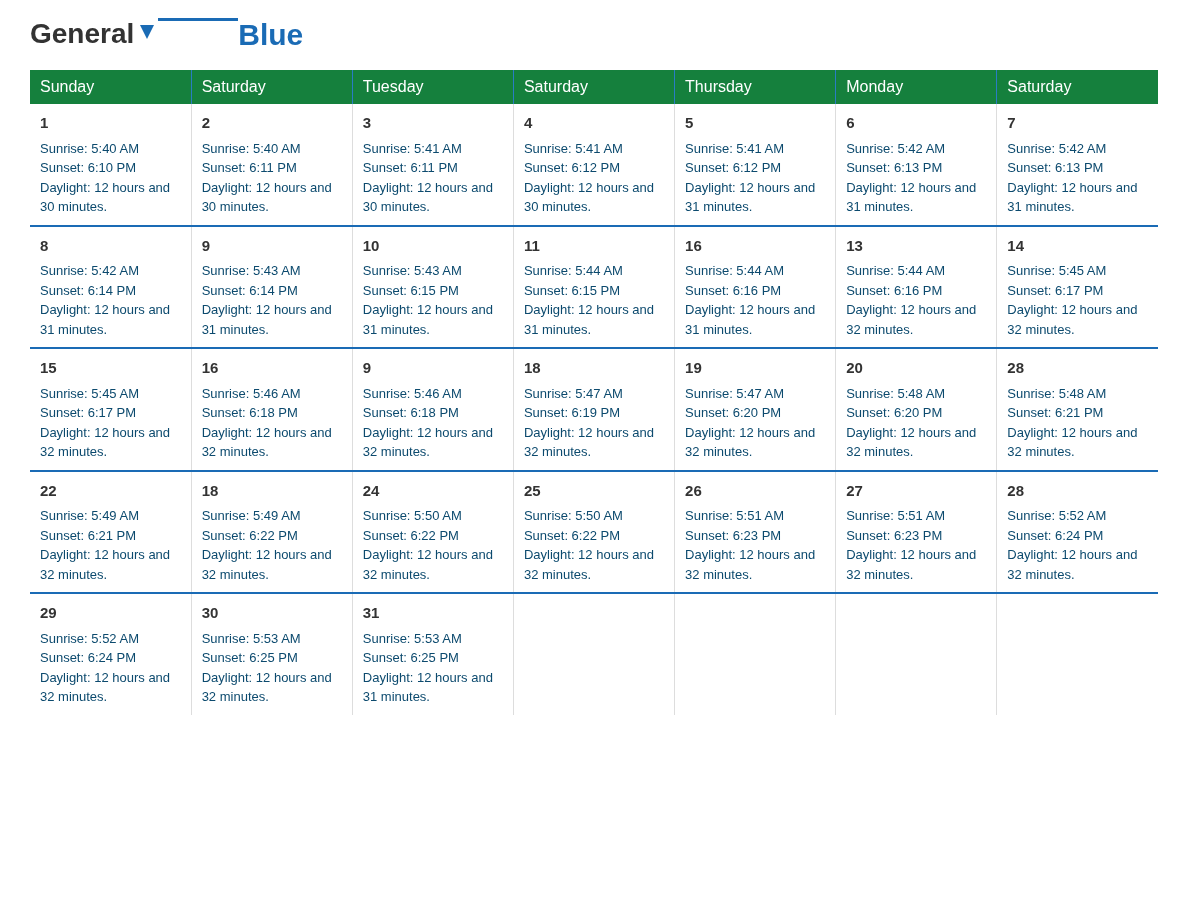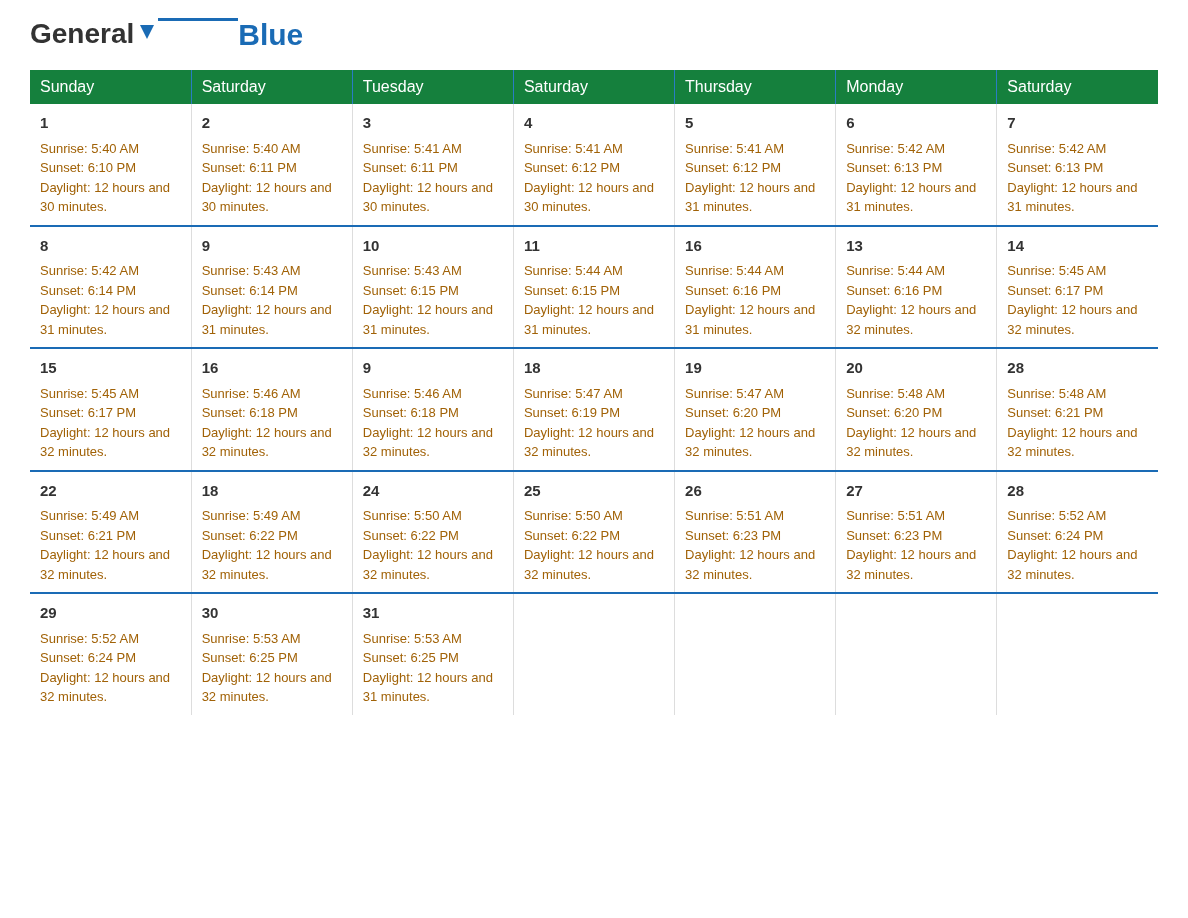--- a/index.html
+++ b/index.html
@@ -78,21 +78,21 @@
     tbody td:last-child {
       border-right: none;
     }
     .day-num {
       font-size: 15px;
       font-weight: bold;
       display: block;
       margin-bottom: 4px;
     }
     .day-info {
-      color: #a16207;
+      color: #0c4a6e;
       font-size: 13px;
     }
     tr:last-child {
       border-bottom: none;
     }
   </style>
 </head>
 <body>
 
 <div class="header">

